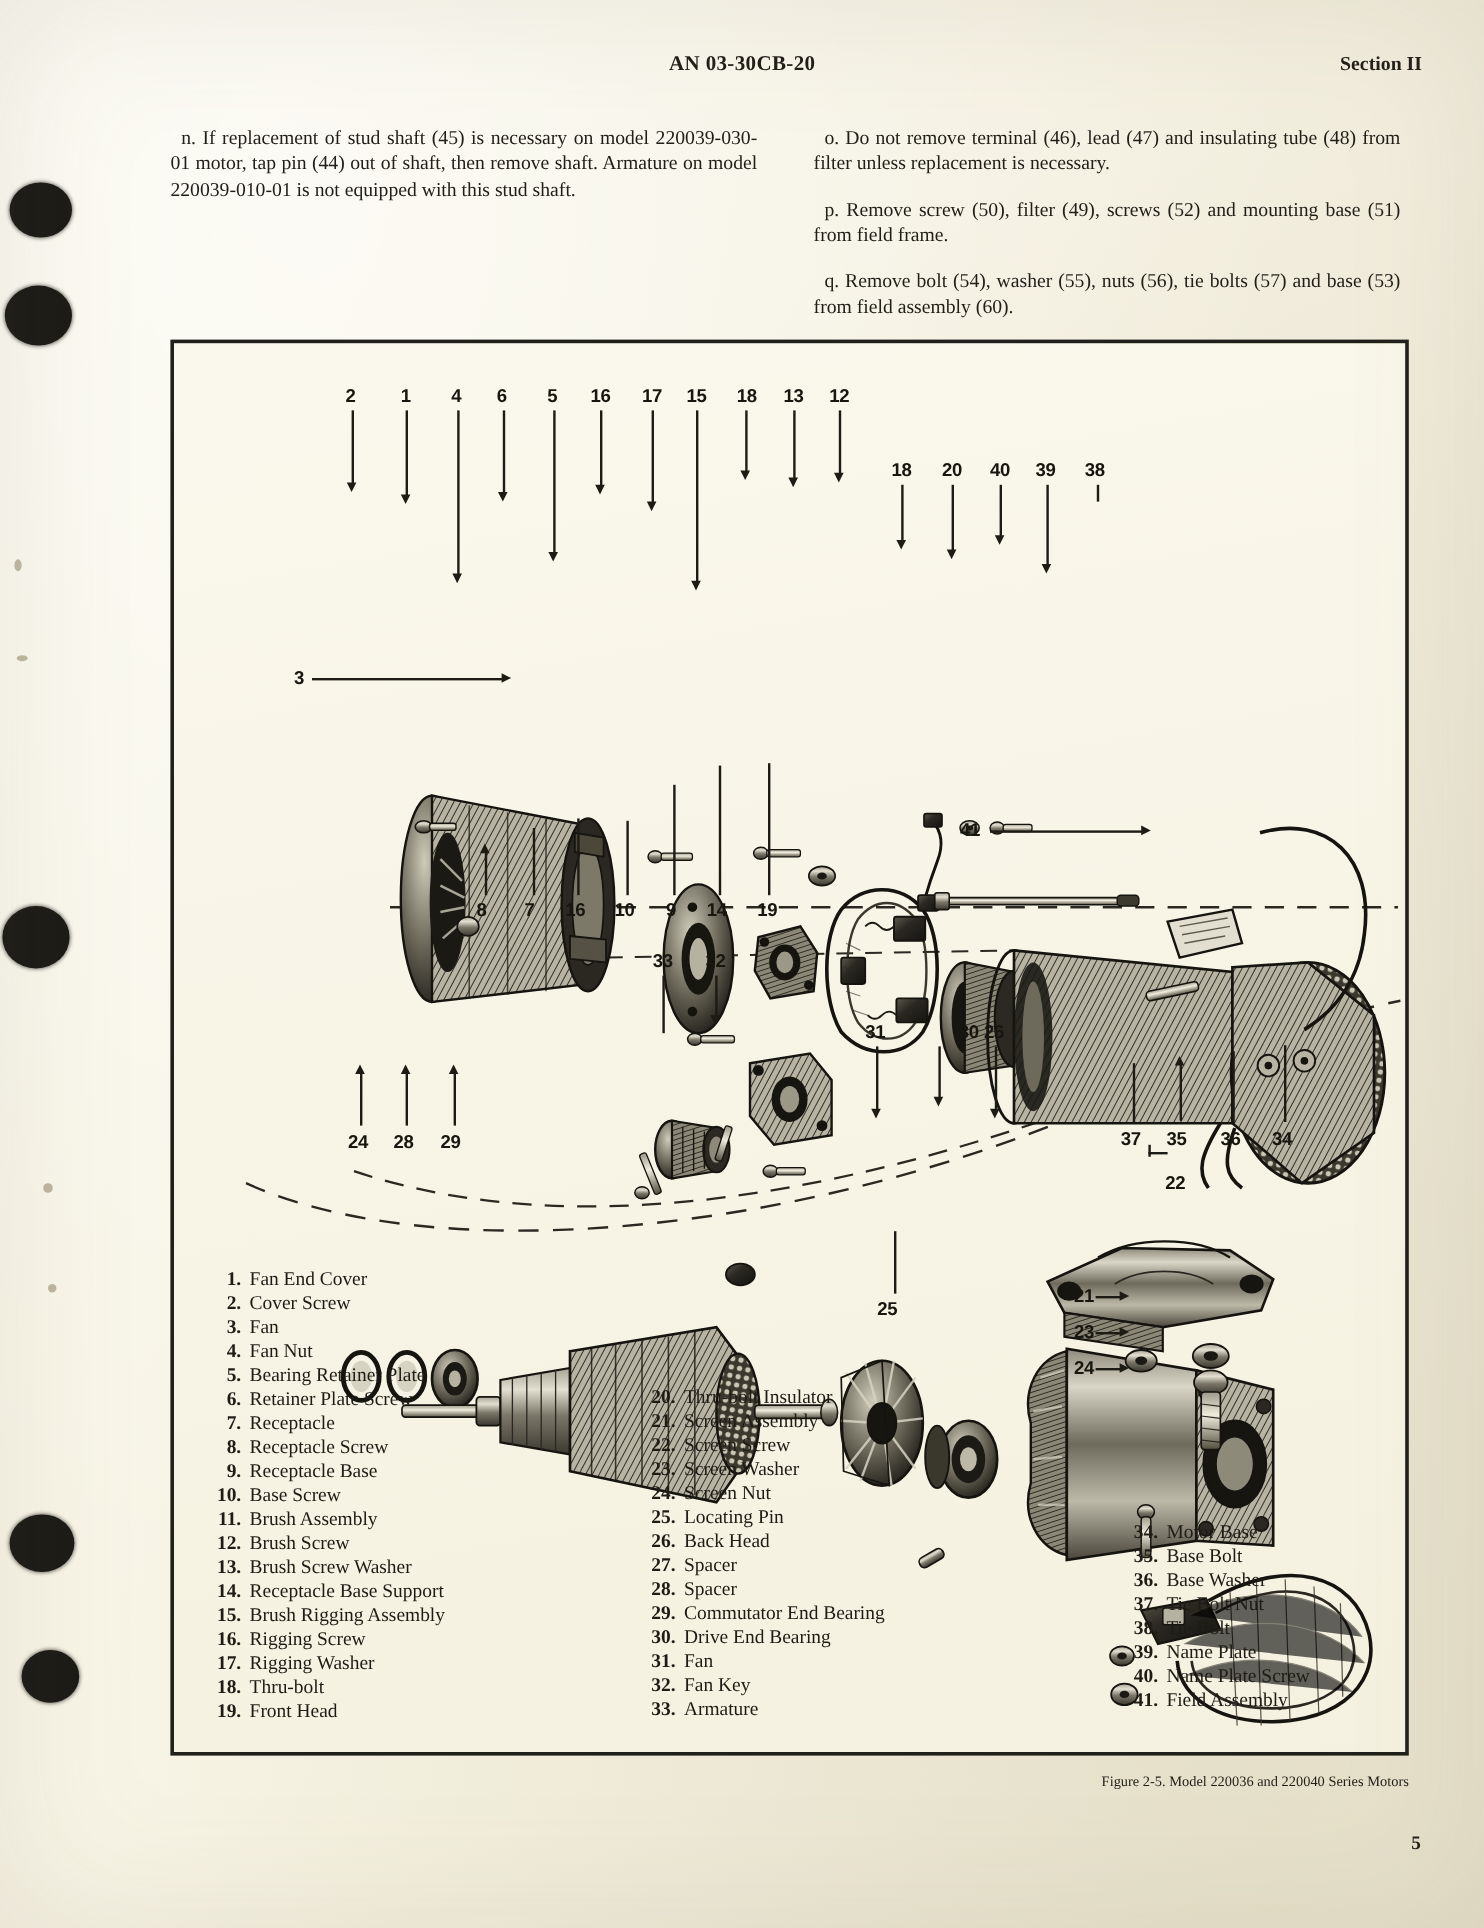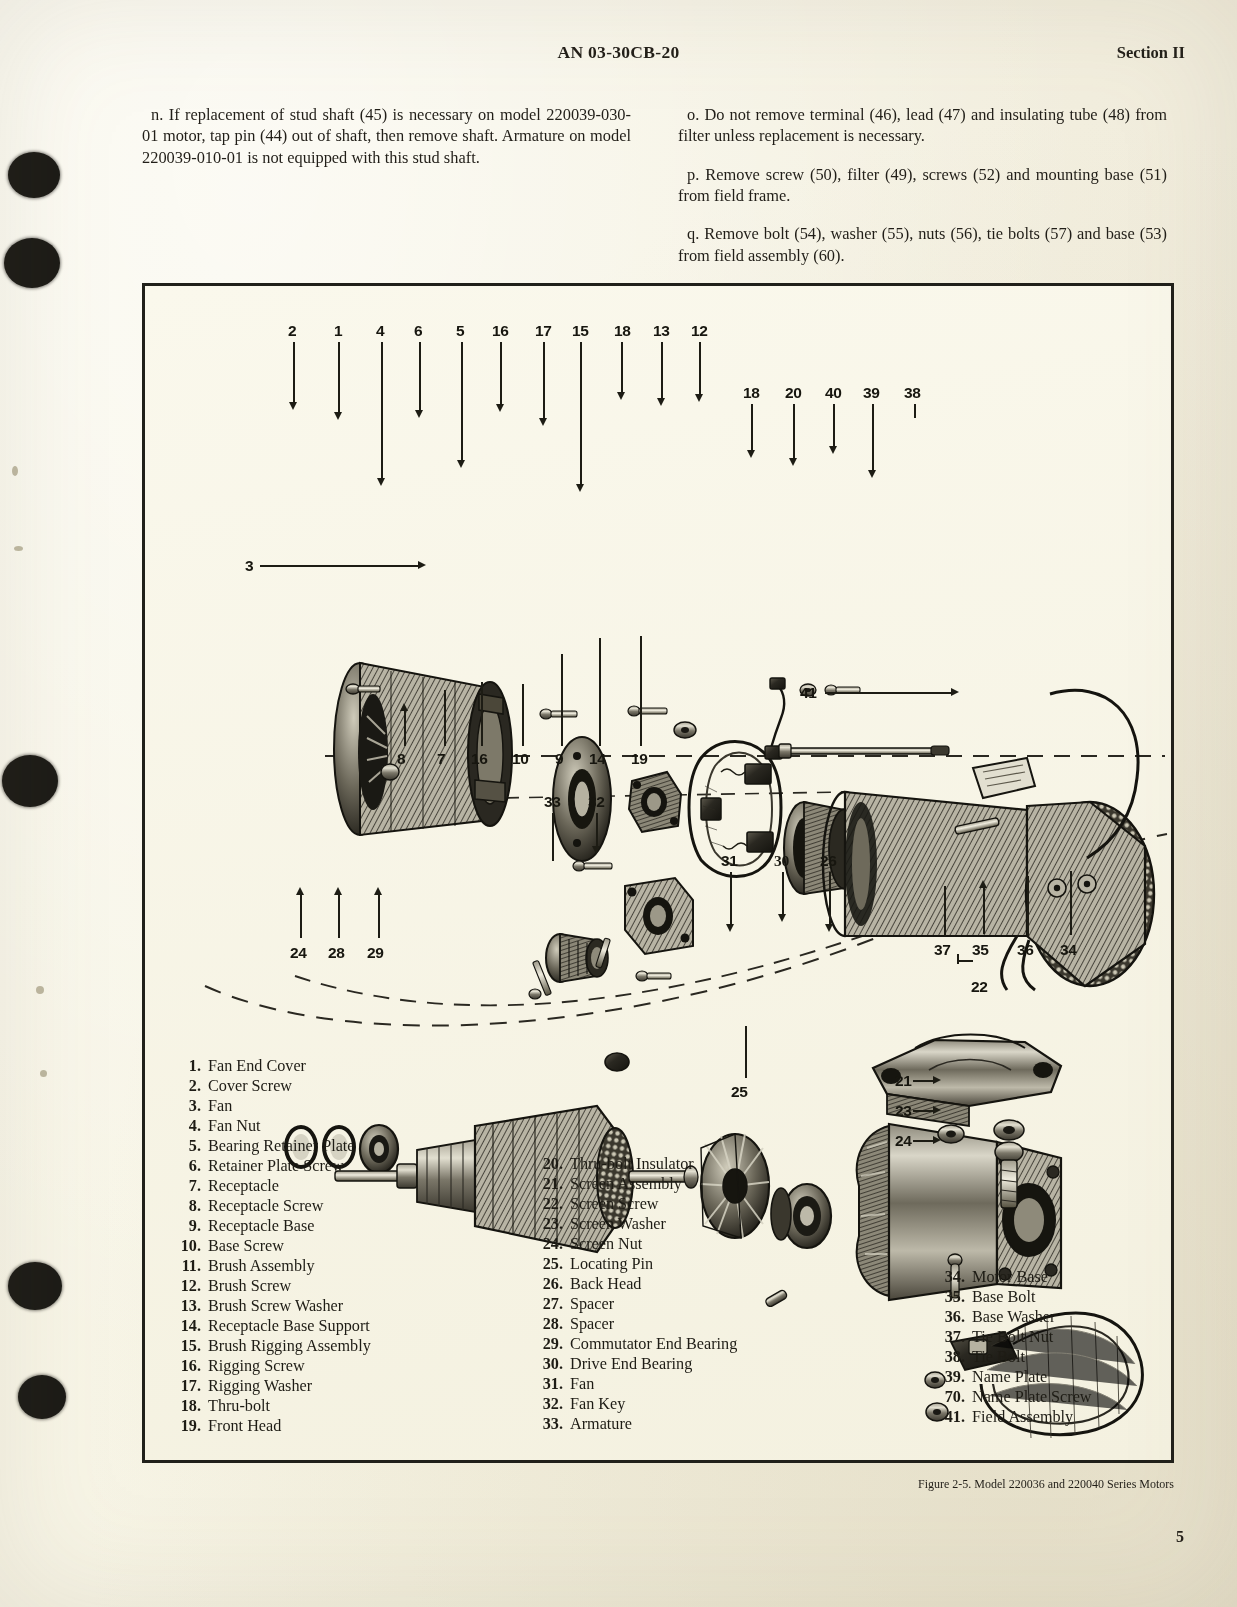--- a/index.html
+++ b/index.html
@@ -702,21 +702,21 @@
     <div class="lead" style="left:407px; top:527px; height:48px;"></div>
 
     <div class="cal" style="left:443px; top:507px;">32</div>
     <div class="lead" style="left:451px; top:527px; height:34px;"></div>
     <div class="arrow-d" style="left:447px; top:560px;"></div>
 
     <div class="cal" style="left:576px; top:566px;text-align:center;">31</div>
     <div class="lead" style="left:585px; top:586px; height:54px;"></div>
     <div class="arrow-d" style="left:581px; top:638px;"></div>
 
-    <div class="cal" style="left:629px; top:566px;font-family:Liberation Serif, serif;">30</div>
+    <div class="cal" style="left:654px; top:566px;">30</div>
     <div class="lead" style="left:637px; top:586px; height:44px;"></div>
     <div class="arrow-d" style="left:633px; top:628px;"></div>
 
     <div class="cal" style="left:675px; top:566px;">26</div>
     <div class="lead" style="left:684px; top:586px; height:54px;"></div>
     <div class="arrow-d" style="left:680px; top:638px;"></div>
 
     <div class="cal" style="left:145px; top:658px;">24</div>
     <div class="lead" style="left:155px; top:608px; height:44px;"></div>
     <div class="arrow-u" style="left:151px; top:601px;"></div>
@@ -800,21 +800,21 @@
       <div class="legend-row"><span class="legend-num">33.</span><span class="legend-txt">Armature</span></div>
     </div>
 
     <div class="legend lg3">
       <div class="legend-row"><span class="legend-num">34.</span><span class="legend-txt">Motor Base</span></div>
       <div class="legend-row"><span class="legend-num">35.</span><span class="legend-txt">Base Bolt</span></div>
       <div class="legend-row"><span class="legend-num">36.</span><span class="legend-txt">Base Washer</span></div>
       <div class="legend-row"><span class="legend-num">37.</span><span class="legend-txt">Tie Bolt Nut</span></div>
       <div class="legend-row"><span class="legend-num">38.</span><span class="legend-txt">Tie Bolt</span></div>
       <div class="legend-row"><span class="legend-num">39.</span><span class="legend-txt">Name Plate</span></div>
-      <div class="legend-row"><span class="legend-num">70.</span><span class="legend-txt">Name Plate Screw</span></div>
+      <div class="legend-row"><span class="legend-num">40.</span><span class="legend-txt">Name Plate Screw</span></div>
       <div class="legend-row"><span class="legend-num">41.</span><span class="legend-txt">Field Assembly</span></div>
     </div>
 
   </div>
 </div>
 
 <div class="caption">Figure 2-5.  Model 220036 and 220040 Series Motors</div>
 <div class="folio">5</div>
 
 <div class="vignette"></div>

